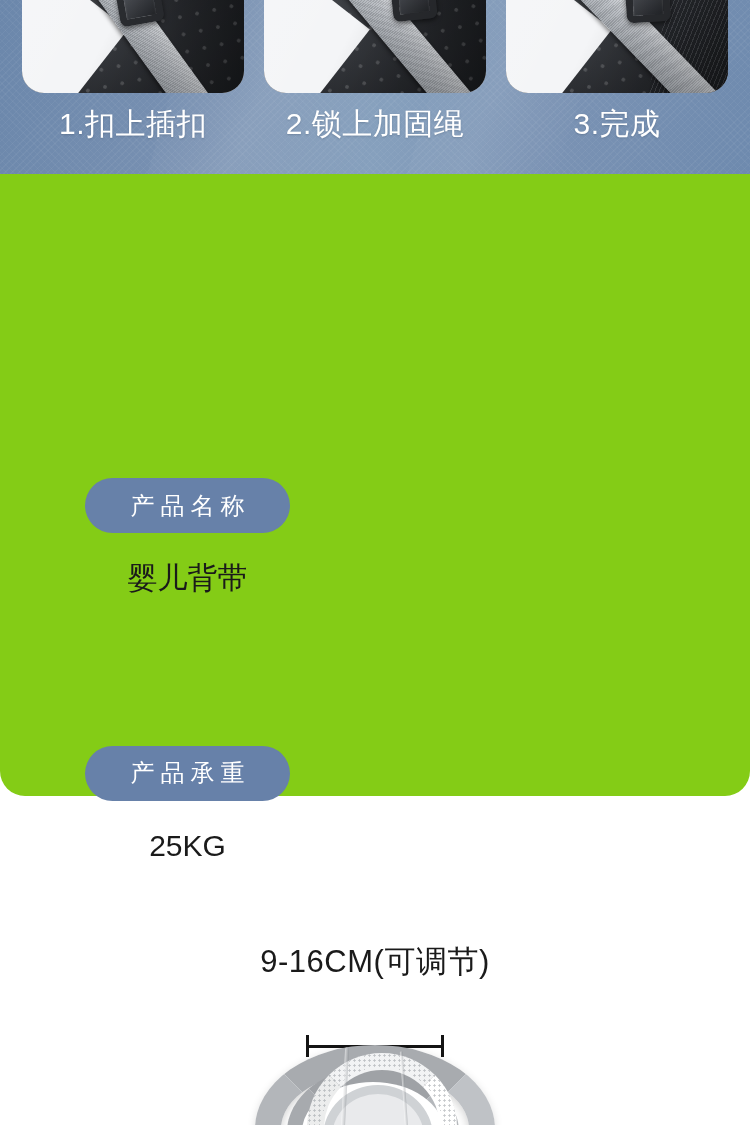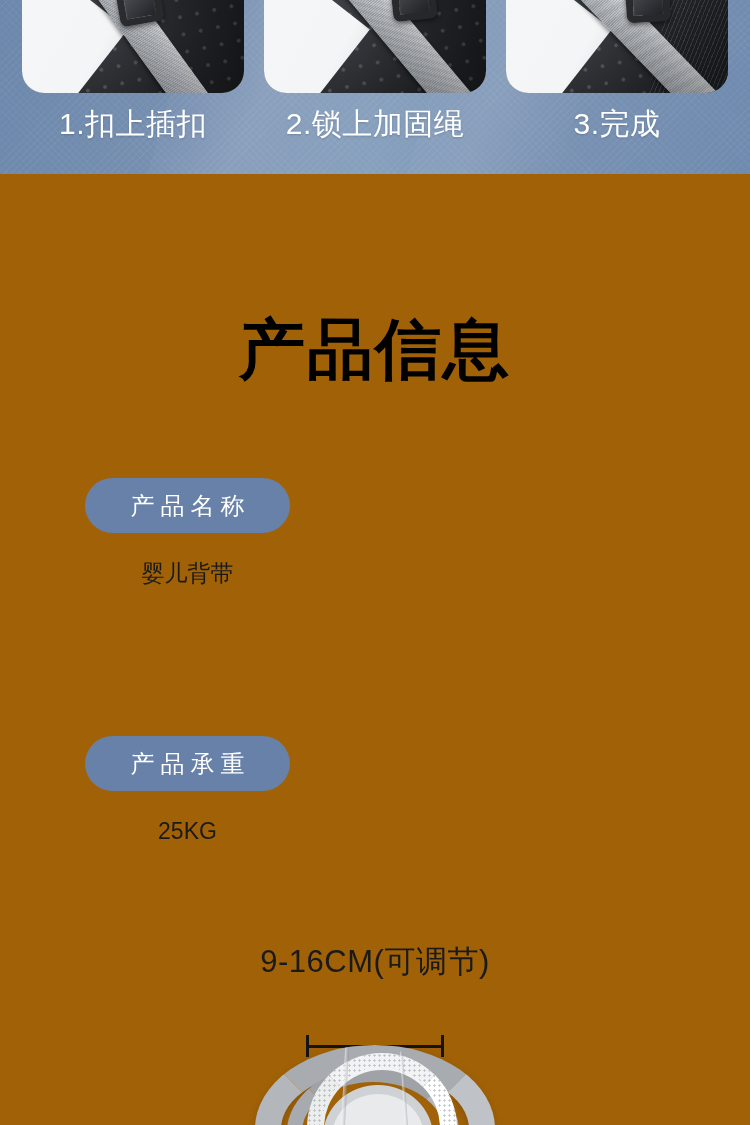--- a/index.html
+++ b/index.html
@@ -5,22 +5,23 @@
 <style>
   * { margin:0; padding:0; box-sizing:border-box; }
   html, body {
     width:750px; height:1125px;
     background:#ffffff;
     font-family:"Liberation Sans","DejaVu Sans",sans-serif;
     overflow:hidden;
   }
   #page {
     position:relative;
-    width:750px; height:1125px;
-    background:#a16207;
+    width:750px; height:796px;
+    background:#84cc16;
+    border-radius:25px;
   }
 
   
   .step-banner {
     position:absolute; left:0; top:0;
     width:750px; height:174px;
     background:
       repeating-linear-gradient(135deg,
         rgba(255,255,255,0.045) 0px,
         rgba(255,255,255,0.045) 1px,
@@ -164,21 +165,21 @@
     color:#ffffff;
     font-size:24px;
     letter-spacing:6px;
     text-indent:6px;
     line-height:1;
     white-space:nowrap;
   }
   .spec-value {
     margin-top:25px;
     color:#1a1a1a;
-    font-size:23px;
+    font-size:30px;
     line-height:1.32;
     text-align:center;
     white-space:nowrap;
   }
   .spec-value .vline { display:block; }
 
   
   .dim-wrap {
     position:absolute; left:0; top:946px;
     width:750px;
@@ -324,21 +325,20 @@
             <div class="buckle b3"></div>
             <div class="fab-sheen"></div>
           </div>
         </div>
         <div class="step-label">3.完成</div>
       </div>
 
     </div>
   </div>
 
-  <div class="info-title" style="top:316px">产品信息</div>
 
   <div class="spec-grid">
 
     <div class="spec-row row1">
       <div class="spec-cell">
         <div class="pill">
           <span class="pill-label">产品名称</span>
         </div>
         <div class="spec-value">
           <span class="vline">婴儿背带</span>

